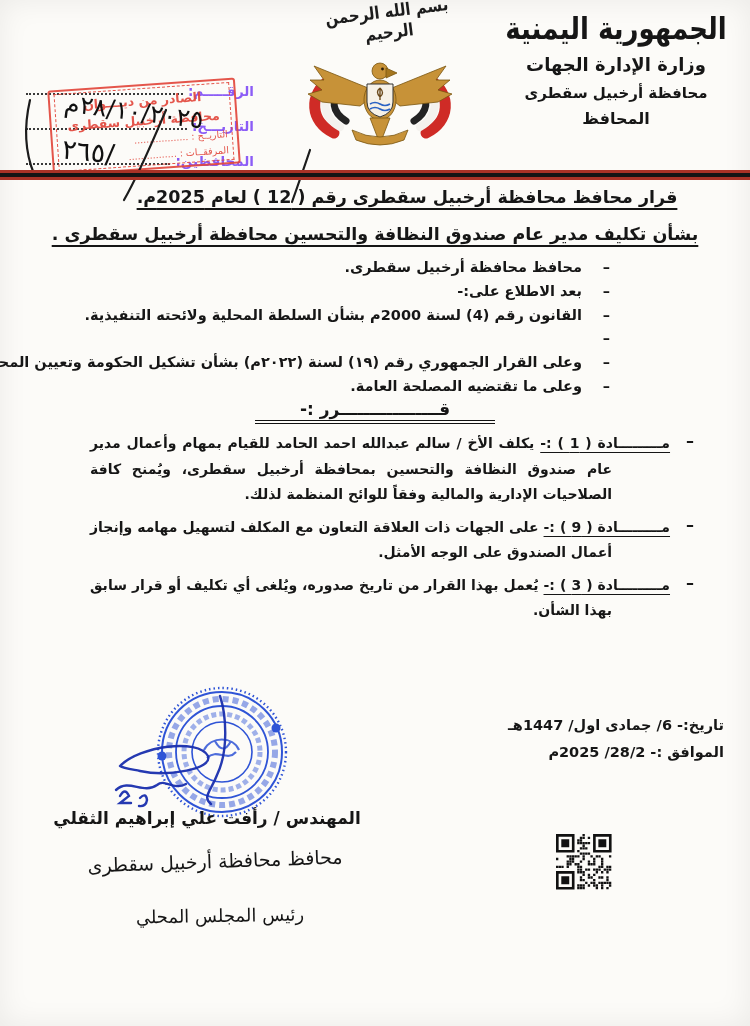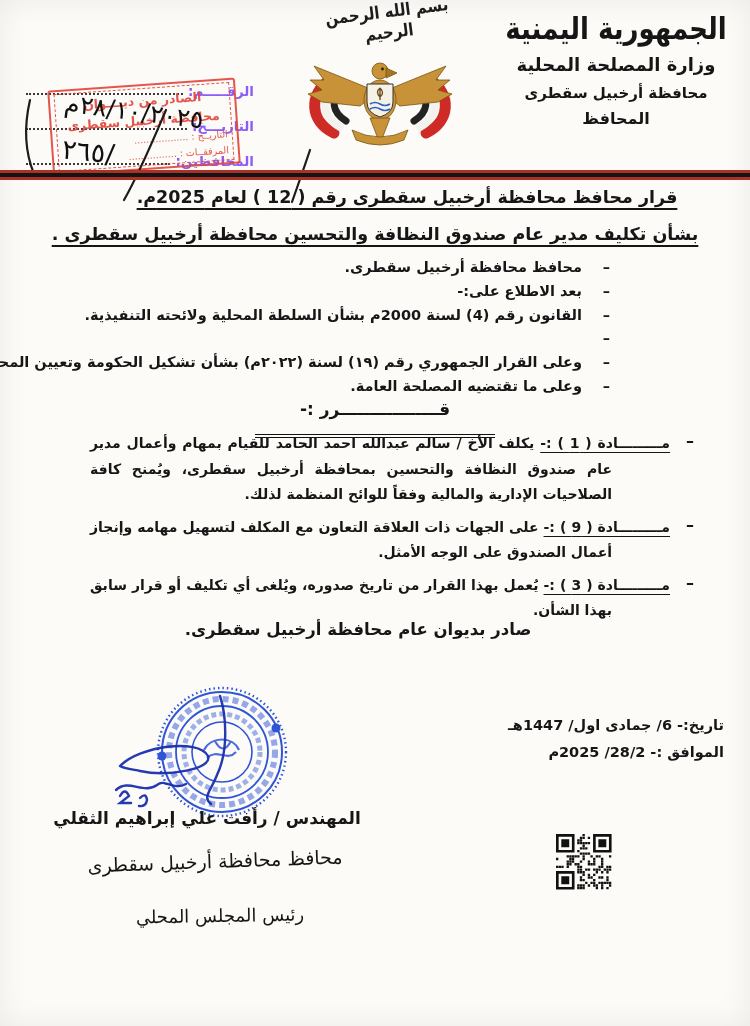--- a/index.html
+++ b/index.html
@@ -38,21 +38,21 @@
   
   .t1{position:absolute;left:0;top:187px;width:100%;text-align:center;direction:rtl;
       font-size:17.5px;font-weight:bold;padding-left:32px;}
   .t2{position:absolute;left:0;top:224px;width:100%;text-align:center;direction:rtl;
       font-size:17.5px;font-weight:bold;}
   .t1 span,.t2 span{text-decoration:underline;text-underline-offset:5px;text-decoration-thickness:1.5px;}
   .preamble{position:absolute;right:140px;top:256px;width:528px;direction:rtl;}
   .pre-item{display:flex;gap:14px;line-height:23.8px;font-size:14.5px;font-weight:bold;white-space:nowrap;}
   .dash{width:14px;font-weight:bold;flex:none;}
   .decide{position:absolute;left:255px;top:399px;width:240px;text-align:center;direction:rtl;
-      font-size:17px;font-weight:bold;border-bottom:4px double #111;padding-bottom:15px;}
+      font-size:17px;font-weight:bold;border-bottom:4px double #111;padding-bottom:1px;}
   .articles{position:absolute;right:56px;top:431px;width:604px;direction:rtl;}
   .article{display:flex;gap:10px;margin-bottom:7px;}
   .article .body{flex:1;font-size:14px;font-weight:bold;line-height:25.5px;
       text-align:justify;text-indent:-58px;padding-right:58px;}
   .article .alabel{text-decoration:underline;text-underline-offset:4px;}
   .issued{position:absolute;left:0;top:620px;width:716px;text-align:center;direction:rtl;
       font-size:16.5px;font-weight:bold;}
   
   .dates{position:absolute;right:26px;top:712px;direction:rtl;text-align:right;
       font-size:14.5px;font-weight:bold;line-height:27px;white-space:nowrap;}
@@ -96,21 +96,21 @@
     </g>
     <circle cx="86.5" cy="31" r="1.4" fill="#2b1c06"></circle>
 
     <path d="M71,46 h26 v18 q0,11 -13,15 q-13,-4 -13,-15 Z" fill="#f6f1e7" stroke="#333" stroke-width="1"></path>
     <path d="M84,50 q-5,4 0,9 q5,-4 0,-9 M84,50 v12" fill="none" stroke="#6b4a1d" stroke-width="1.4"></path>
     <path d="M74,66 q5,-3 10,0 q5,3 10,0 M74,71 q5,-3 10,0 q5,3 10,0" fill="none" stroke="#2a62c4" stroke-width="1.6"></path>
   </svg>
 
   <div class="hdr-right">
     <div class="republic">الجمهورية اليمنية</div>
-    <div class="ministry">وزارة المصلحة المحلية</div>
+    <div class="ministry">وزارة الإدارة الجهات</div>
     <div class="govname">محافظة أرخبيل سقطرى</div>
     <div class="office">المحافظ</div>
   </div>
 
   <div class="ref-fields">
     <div class="ref-row">
       <span class="lbl">الرقـــــم:</span>
       <span class="dots"></span>
     </div>
     <div class="ref-row">
@@ -191,21 +191,20 @@
     <div class="article">
       <span class="dash">–</span>
       <div class="body"><span class="alabel">مـــــــــادة ( 9 ) :-</span> <span>على الجهات ذات العلاقة التعاون مع المكلف لتسهيل مهامه وإنجاز أعمال الصندوق على الوجه الأمثل.</span></div>
     </div>
     <div class="article">
       <span class="dash">–</span>
       <div class="body"><span class="alabel">مـــــــــادة ( 3 ) :-</span> <span>يُعمل بهذا القرار من تاريخ صدوره، ويُلغى أي تكليف أو قرار سابق بهذا الشأن.</span></div>
     </div>
   </div>
 
-  <div class="issued">صادر بديوان عام محافظة أرخبيل سقطرى.</div>
 
   <div class="dates">
     <div>تاريخ:-   6/ جمادى اول/ 1447هـ</div>
     <div>الموافق :-  28/2/ 2025م</div>
   </div>
 
   <svg class="sig-art" width="230" height="152" viewBox="0 0 230 152">
     <g fill="none" stroke="#2f54d6">
       <circle cx="124" cy="74" r="64" stroke-width="2.4" stroke-dasharray="1.5 3"></circle>
       <circle cx="124" cy="74" r="60" stroke-width="2"></circle>

